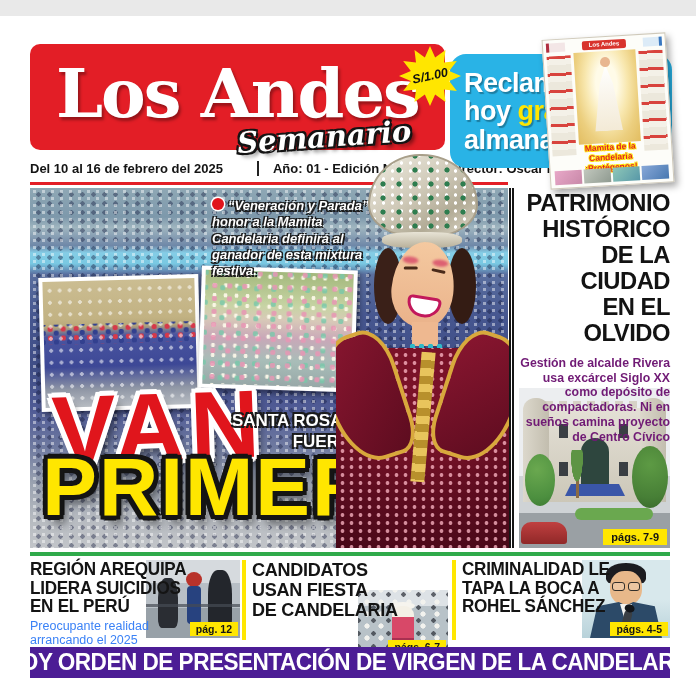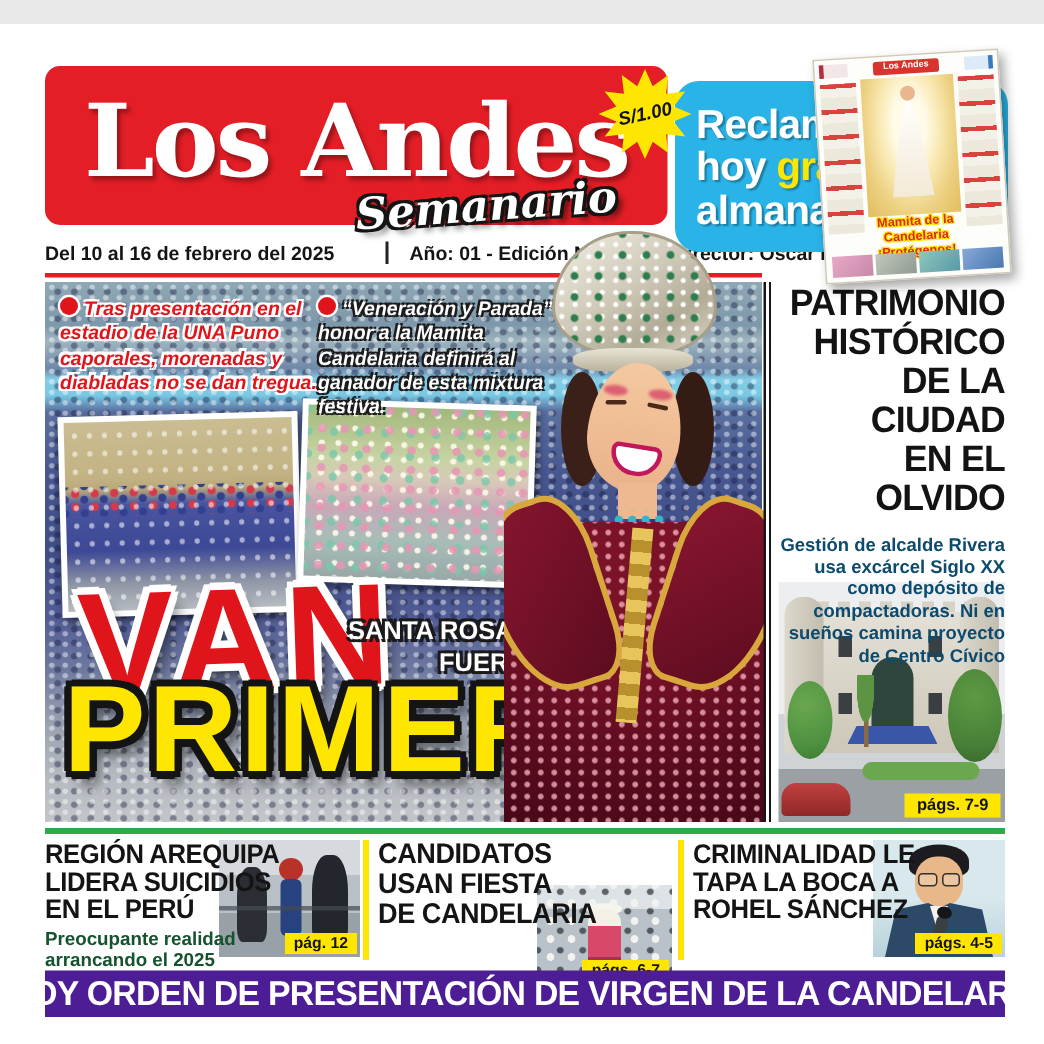--- a/index.html
+++ b/index.html
@@ -136,21 +136,21 @@
      background:linear-gradient(135deg,#8a1630,#5c0c1f);}
   .q-wing.l{left:-8px;border-radius:60% 40% 30% 60%;transform:rotate(-18deg);}
   .q-wing.r{right:-8px;border-radius:40% 60% 60% 30%;transform:rotate(18deg);}
   .q-trim{position:absolute;left:80px;top:200px;width:14px;height:130px;transform:rotate(5deg);
      background:repeating-linear-gradient(180deg,#e8c45c 0 8px,#b8902c 8px 16px);}
 
   
   .right-col{left:519px;top:174px;width:151px;z-index:2;}
   .rc-headline{font-size:24.5px;font-weight:bold;color:#131313;text-align:right;line-height:1.06;
      letter-spacing:-.5px;transform:scaleX(.97);transform-origin:right;}
-  .rc-deck{margin-top:10px;font-size:12.3px;font-weight:bold;color:#0c4a6e;text-align:right;line-height:1.2;}
+  .rc-deck{margin-top:10px;font-size:12.3px;font-weight:bold;color:#701a75;text-align:right;line-height:1.2;}
 
   .bld{left:519px;top:372px;width:151px;height:160px;overflow:hidden;z-index:1;
      background:linear-gradient(180deg,#eceef0 0 55%,#cfd3d6 55% 78%,#9aa0a4 78% 100%);}
   .bld-main{position:absolute;left:12px;top:20px;width:127px;height:94px;
      background:linear-gradient(180deg,#e4e0d6,#ccc7b8);}
   .bld-main::before{content:"";position:absolute;left:0;top:-7px;width:100%;height:7px;
      background:repeating-linear-gradient(90deg,#d6d2c6 0 8px,transparent 8px 14px);}
   .bld-turret{position:absolute;top:10px;width:26px;height:104px;border-radius:12px 12px 0 0;
      background:linear-gradient(90deg,#dcd8cc,#c2bdae);}
   .bld-turret.l{left:4px;} .bld-turret.r{right:4px;}
@@ -178,21 +178,21 @@
 
   
   .bstory{top:544px;height:82px;z-index:2;}
   .bs1{left:30px;width:210px;} .bs2{left:252px;width:196px;} .bs3{left:462px;width:208px;}
   .v-div{top:544px;width:3.5px;height:80px;background:#ffe600;z-index:2;}
   .vd1{left:242px;} .vd2{left:452px;}
   .bs-h{position:relative;z-index:2;font-weight:bold;color:#141414;line-height:1.04;letter-spacing:-.3px;
      transform:scaleX(.95);transform-origin:left;white-space:nowrap;}
   .bs1 .bs-h{font-size:18px;} .bs2 .bs-h{font-size:19px;} .bs3 .bs-h{font-size:18px;}
   .bs-kicker{position:relative;z-index:2;font-size:13px;font-weight:bold;color:#d9252b;margin-bottom:2px;white-space:nowrap;}
-  .bs-deck{position:relative;z-index:2;margin-top:3px;font-size:12.5px;font-weight:bold;color:#14532d;line-height:1.12;width:130px;}
+  .bs-deck{position:relative;z-index:2;margin-top:3px;font-size:12.5px;font-weight:normal;color:#3b82f6;line-height:1.12;width:130px;}
   .bs-photo{position:absolute;z-index:1;overflow:hidden;}
   .tag-b{right:2px;bottom:2px;font-size:10.5px;padding:1px 6px;}
 
   .p1{right:0;top:0;width:94px;height:78px;background:linear-gradient(180deg,#d6dade 0 30%,#b8bfc6 30% 62%,#98a1a8 62%);}
   .p1::after{content:"";position:absolute;left:0;top:56%;width:100%;height:3px;background:rgba(70,76,84,.7);}
   .p1-f{position:absolute;border-radius:40% 40% 18% 18%;}
   .p1-f.o1{left:12px;top:18px;width:20px;height:50px;background:#2a2d33;}
   .p1-f.o2{right:8px;top:10px;width:24px;height:60px;background:#23262c;}
   .p1-head{position:absolute;left:40px;top:12px;width:16px;height:15px;border-radius:50%;background:#b8322a;}
   .p1-body{position:absolute;left:41px;top:26px;width:14px;height:38px;background:#27427f;border-radius:4px;}
@@ -260,21 +260,20 @@
   </div>
 
   <div class="abs dateline">
     <span class="dl-date">Del 10 al 16 de febrero del 2025</span>
     <span class="dl-ed">Año: 01 - Edición N° 019</span>
     <span class="dl-dir">Director: Oscar Pareja Castro</span>
   </div>
   <div class="abs red-rule"></div>
 
   <div class="abs main-photo">
-    <div class="cap cap-left"><span class="dot"></span><span>Tras presentación en el estadio de la UNA Puno caporales, morenadas y diabladas no se dan tregua.</span></div>
     <div class="cap cap-right"><span class="dot"></span><span>“Veneración y Parada” en honor a la Mamita Candelaria definirá al ganador de esta mixtura festiva.</span></div>
 
     <div class="inset inset-left">
         <div class="inset-img"></div>
       </div>
     <div class="inset inset-right">
         <div class="inset-img"></div>
       </div>
 
     <div class="hl-van">VAN</div>

